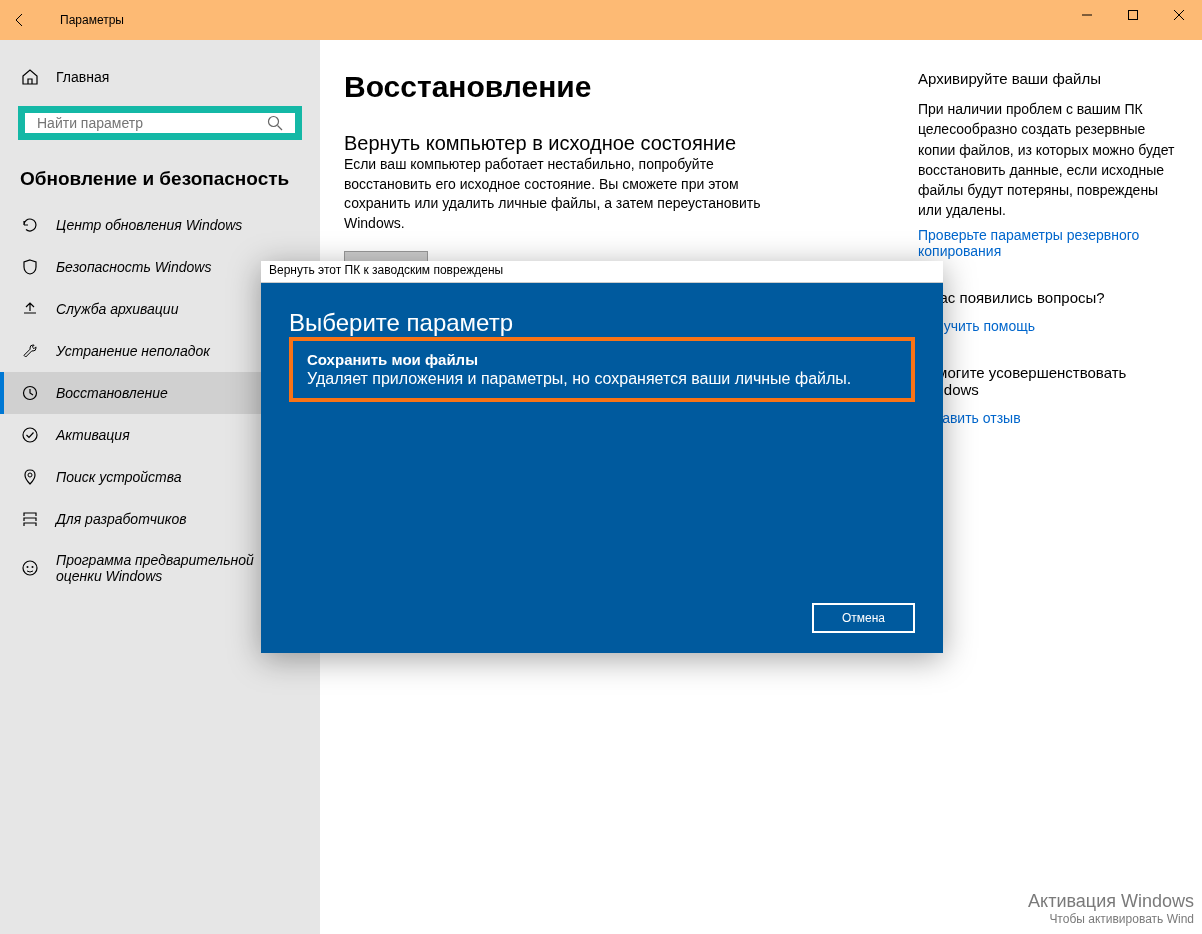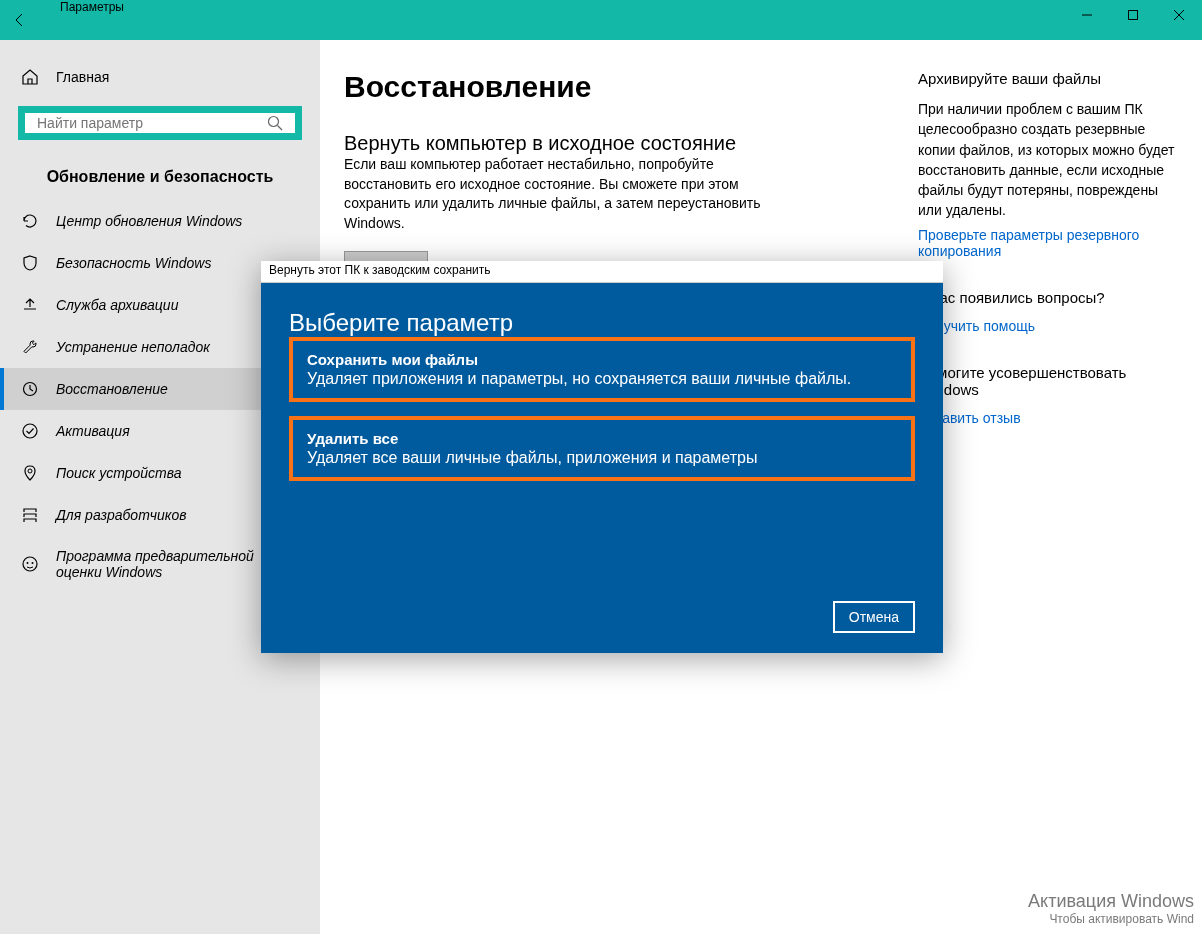--- a/index.html
+++ b/index.html
@@ -15,23 +15,23 @@
 }
 .window {
   width: 100%;
   height: 100%;
   background: #fff;
   display: flex;
   flex-direction: column;
 }
 .titlebar {
   height: 40px;
-  background: #14b8a6;
-  display: flex;
-  align-items: flex-start;
+  background: #fdba74;
+  display: flex;
+  align-items: center;
   position: relative;
 }
 .back-btn {
   width: 40px;
   height: 40px;
   display: flex;
   align-items: center;
   justify-content: center;
   cursor: pointer;
 }
@@ -85,22 +85,21 @@
   border: none;
   outline: none;
   flex: 1;
   font-size: 14px;
   background: transparent;
 }
 .search-icon { width: 16px; height: 16px; }
 .category-header {
   font-weight: 600;
   padding: 10px 20px 14px 20px;
-  font-size: 16px;
-  text-align: center;
+  font-size: 19px;
 }
 .nav-item {
   display: flex;
   align-items: center;
   padding: 12px 20px;
   cursor: pointer;
   position: relative;
 }
 .nav-item.active {
   background: #d0d0d0;
@@ -198,24 +197,24 @@
 }
 .option-title { font-weight: 600; font-size: 15px; margin-bottom: 2px; }
 .option-desc { font-size: 16px; }
 .dialog-footer {
   margin-top: auto;
   display: flex;
   justify-content: flex-end;
 }
 .cancel-btn {
   border: 2px solid #fff;
-  padding: 6px 14px;
+  padding: 6px 28px;
   color: #fff;
   background: transparent;
-  font-size: 14px;
+  font-size: 12px;
   cursor: pointer;
   margin-top: 48px;
 }
 .watermark {
   position: absolute;
   right: 8px;
   bottom: 8px;
   text-align: right;
   color: #7a7a7a;
   font-size: 18px;
@@ -393,31 +392,27 @@
     </div>
   </div>
 
   <div class="watermark">
     <div>Активация Windows</div>
     <div class="sub">Чтобы активировать Wind</div>
   </div>
 </div>
 
 <div class="dialog">
-  <div class="dialog-titlebar">Вернуть этот ПК к заводским сохранить</div>
+  <div class="dialog-titlebar">Вернуть этот ПК к заводским повреждены</div>
   <div class="dialog-body">
     <div class="dialog-heading">Выберите параметр</div>
 
     <div class="option">
       <div class="option-title">Сохранить мои файлы</div>
       <div class="option-desc">Удаляет приложения и параметры, но сохраняется ваши личные файлы.</div>
     </div>
 
-    <div class="option">
-      <div class="option-title">Удалить все</div>
-      <div class="option-desc">Удаляет все ваши личные файлы, приложения и параметры</div>
-    </div>
 
     <div class="dialog-footer">
       <button class="cancel-btn">Отмена</button>
     </div>
   </div>
 </div>
 
 </body></html>

